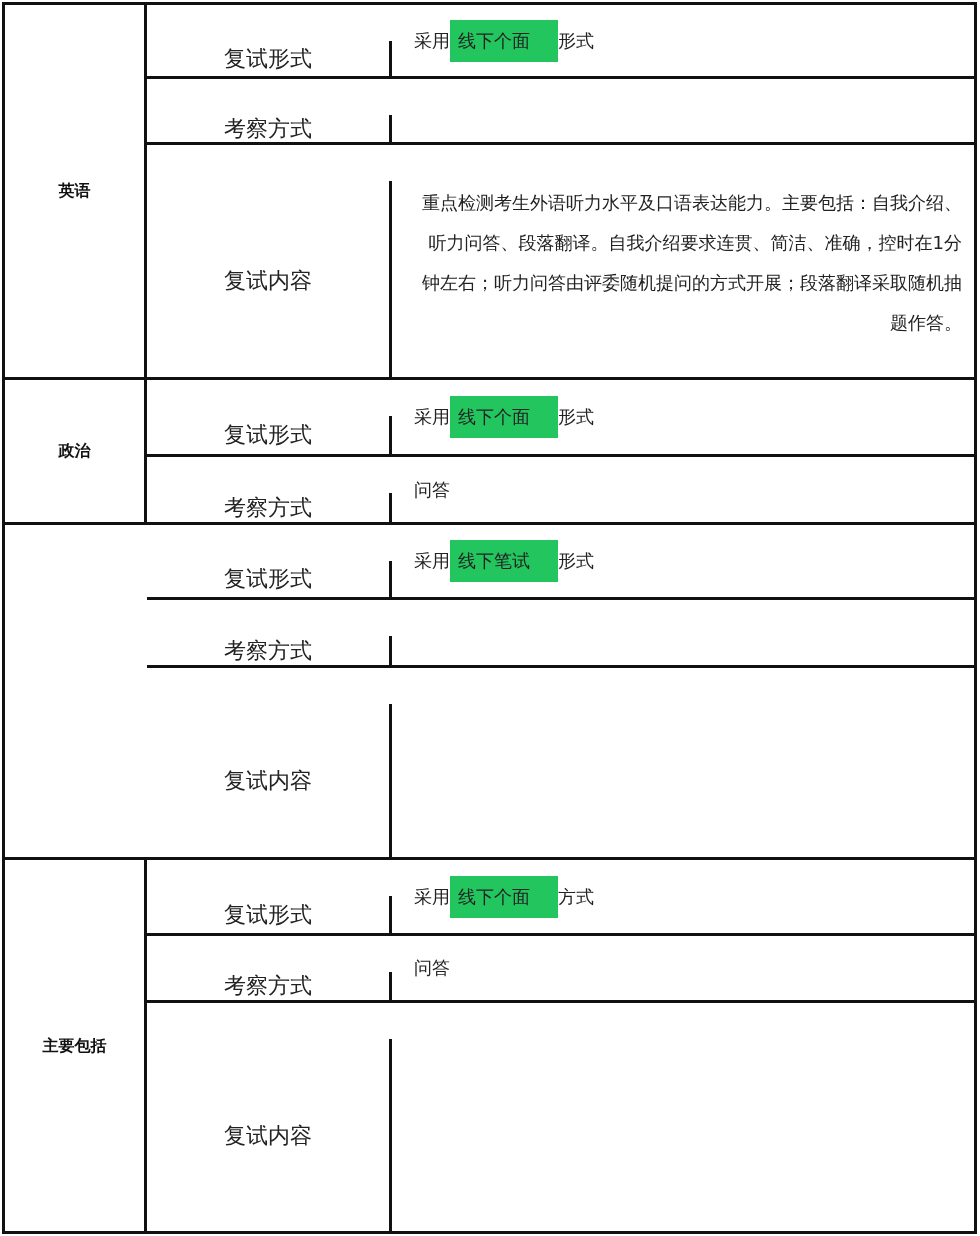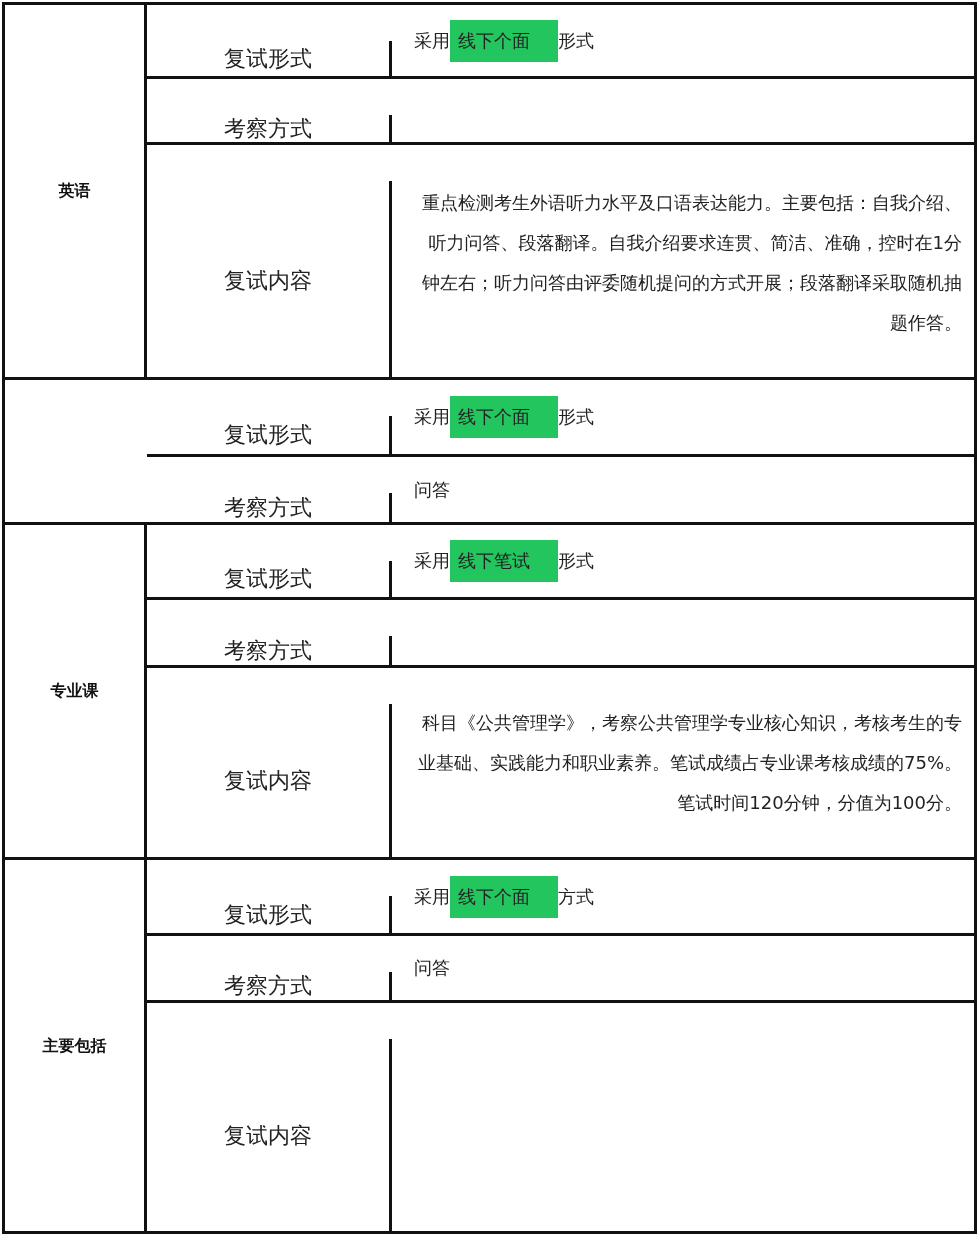--- a/index.html
+++ b/index.html
@@ -38,55 +38,52 @@
       <div class="row" style="top:140px;height:235px;">
         <div class="label">复试内容</div>
         <div class="value multi">
             <span>重点检测考生外语听力水平及口语表达能力。主要包括：自我介绍、听力问答、段落翻译。自我介绍要求连贯、简洁、准确，控时在1分钟左右；听力问答由评委随机提问的方式开展；段落翻译采取随机抽题作答。</span>
           </div>
       </div>
     </div>
   </div>
 
   <div class="group" style="top:375px;height:145px;">
+    <div class="subject">政治</div>
     <div class="rows">
       <div class="row" style="top:0;height:77px;">
         <div class="label">复试形式</div>
         <div class="value">
           <span>采用</span>
             <span class="hl">线下个面</span>
             <span>形式</span>
         </div>
       </div>
       <div class="row" style="top:77px;height:65px;">
         <div class="label">考察方式</div>
         <div class="value">问答</div>
       </div>
     </div>
   </div>
 
   <div class="group" style="top:520px;height:335px;">
-    <div class="subject">专业课</div>
     <div class="rows">
       <div class="row" style="top:0;height:75px;">
         <div class="label">复试形式</div>
         <div class="value">
           <span>采用</span>
             <span class="hl">线下笔试</span>
             <span>形式</span>
         </div>
       </div>
       <div class="row" style="top:75px;height:68px;">
         <div class="label">考察方式</div>
       </div>
       <div class="row" style="top:143px;height:189px;">
         <div class="label">复试内容</div>
-        <div class="value multi">
-            <span>科目《公共管理学》，考察公共管理学专业核心知识，考核考生的专业基础、实践能力和职业素养。笔试成绩占专业课考核成绩的75%。笔试时间120分钟，分值为100分。</span>
-          </div>
       </div>
     </div>
   </div>
 
   <div class="group" style="top:855px;height:372px;">
     <div class="subject">主要包括</div>
     <div class="rows">
       <div class="row" style="top:0;height:76px;">
         <div class="label">复试形式</div>
         <div class="value">

